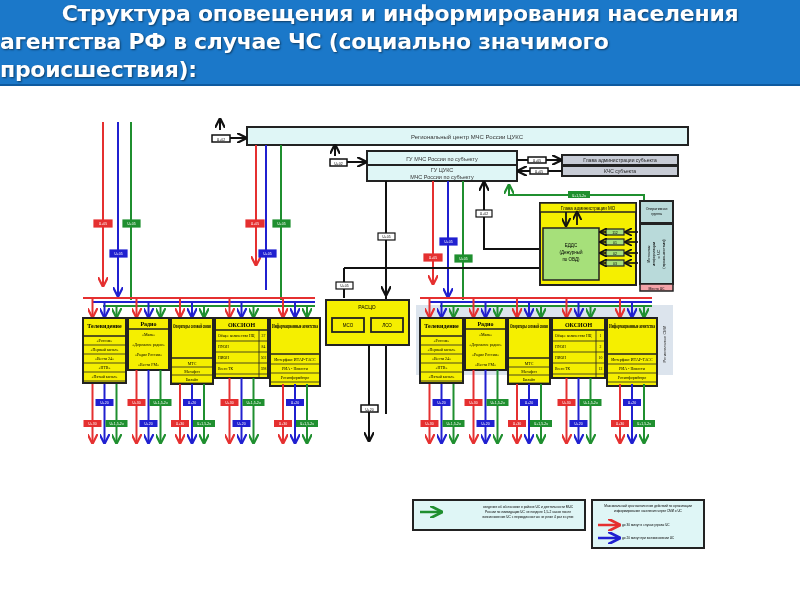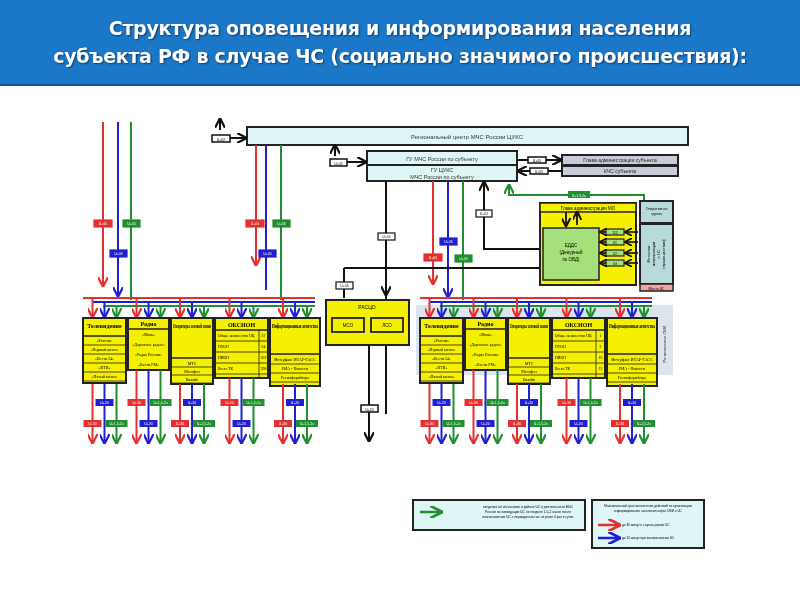--- a/index.html
+++ b/index.html
@@ -1,28 +1,28 @@
 <!DOCTYPE html>
 <html><head>
 <meta charset="utf-8">
 <style>
   html,body{margin:0;padding:0;background:#ffffff;}
   body{width:800px;height:600px;position:relative;overflow:hidden;font-family:"Liberation Sans",sans-serif;}
   .title-bar{position:absolute;left:0;top:0;width:800px;height:84px;background:#1b78c9;border-bottom:2px solid #0e5aa0;display:flex;flex-direction:column;align-items:center;justify-content:center;}
-  .title-bar .line{color:#fff;font-weight:bold;font-size:19px;line-height:28px;text-shadow:1px 1px 2px rgba(0,0,0,.5);font-family:"DejaVu Sans",sans-serif;letter-spacing:-0.3px;}
+  .title-bar .line{color:#fff;font-weight:bold;font-size:22px;line-height:28px;text-shadow:1px 1px 2px rgba(0,0,0,.5);font-family:"DejaVu Sans",sans-serif;letter-spacing:-0.3px;}
   svg{position:absolute;left:0;top:0;}
   .t{font-family:"Liberation Sans",sans-serif;}
   .ts{font-family:"Liberation Serif",serif;}
 </style>
 </head>
 <body>
 
 <div class="title-bar">
   <div class="line">Структура оповещения и информирования населения</div>
-  <div class="line">субъекта РФ в случае ЧС (социально значимого происшествия):</div>
+  <div class="line">агентства РФ в случае ЧС (социально значимого происшествия):</div>
 </div>
 
 <svg id="diagram" width="800" height="600" viewBox="0 0 800 600">
   <defs>
     <marker id="ar-k" viewBox="0 0 10 10" refX="8" refY="5" markerWidth="5" markerHeight="5" orient="auto">
         <path d="M0,0 L10,5 L0,10" fill="none" stroke="#111" stroke-width="2.2"></path>
       </marker>
     <marker id="ar-r" viewBox="0 0 10 10" refX="8" refY="5" markerWidth="5" markerHeight="5" orient="auto">
         <path d="M0,0 L10,5 L0,10" fill="none" stroke="#e53030" stroke-width="2.2"></path>
       </marker>

